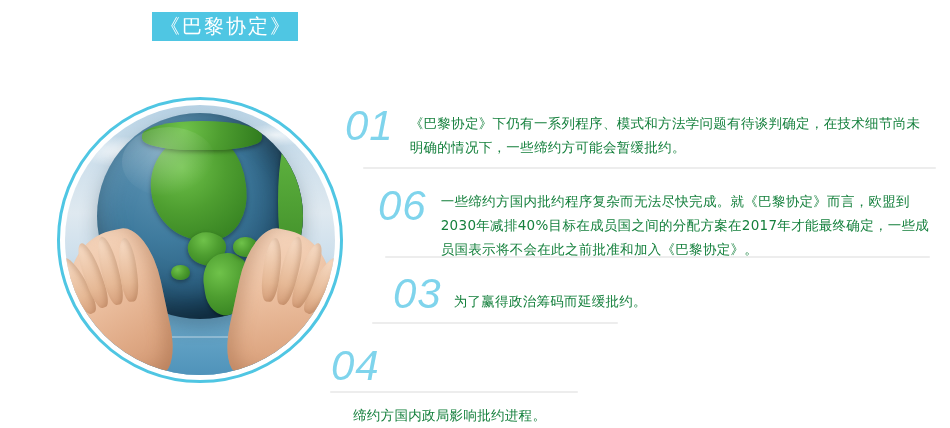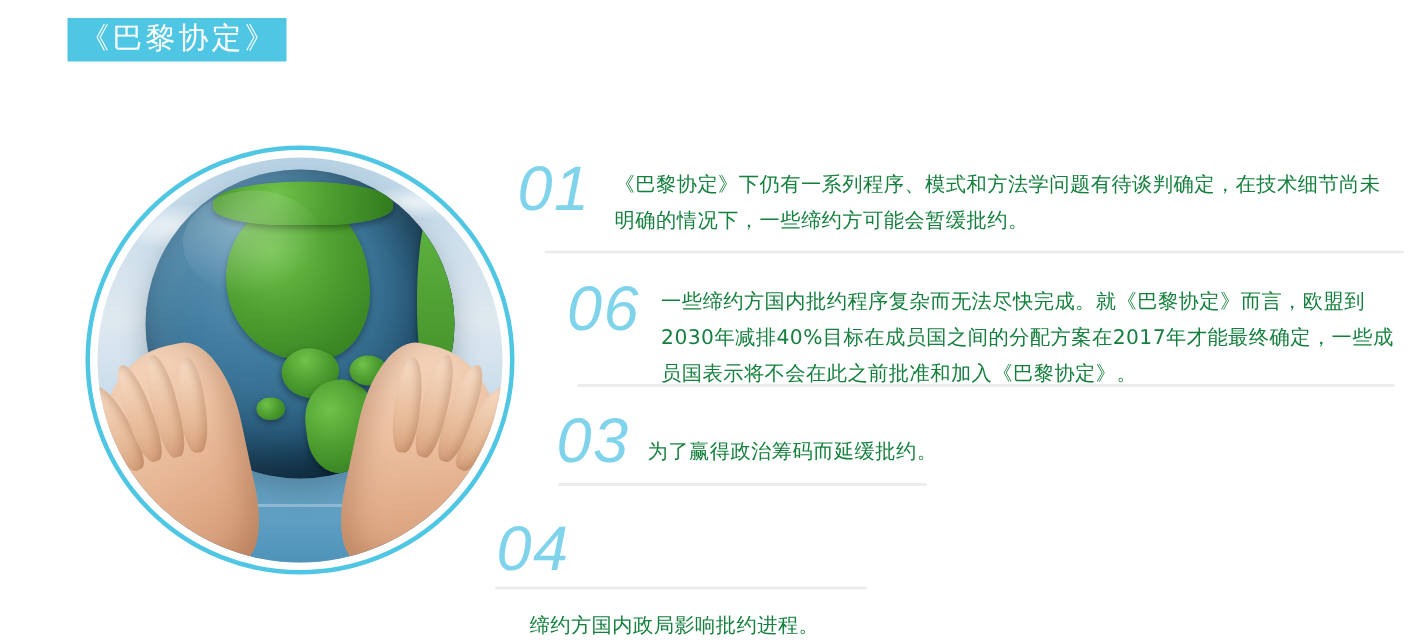--- a/index.html
+++ b/index.html
@@ -18,20 +18,21 @@
     background: #ffffff;
     overflow: hidden;
   }
 
   
   .header {
     position: absolute;
     left: 45px;
     top: 12px;
     width: 360px;
+    text-align: center;
   }
   .header-badge {
     display: inline-block;
     background: #4FC6E3;
     color: #ffffff;
     font-size: 20px;
     line-height: 29px;
     letter-spacing: 2px;
     padding: 0 6px 0 8px;
     font-weight: 400;
@@ -244,25 +245,25 @@
     font-family: "DejaVu Sans", "Liberation Sans", sans-serif;
   }
 
   
   #item-01 { left: 345px; top: 104px; }
   #item-01 .body { width: 523px; padding-left: 16px; padding-top: 7px; }
 
   #item-02 { left: 378px; top: 184px; }
   #item-02 .body { width: 490px; padding-left: 14px; padding-top: 5px; }
 
-  #item-03 { left: 371px; top: 272px; justify-content: space-between; }
+  #item-03 { left: 393px; top: 272px; justify-content: space-between; }
   #item-03 .body { padding-left: 12px; padding-top: 17px; white-space: nowrap; }
 
   #item-04 { left: 331px; top: 344px; flex-direction: column; }
-  #item-04 .body { padding-left: 22px; padding-top: 17px; white-space: nowrap; }
+  #item-04 .body { padding-left: 22px; padding-top: 17px; white-space: nowrap; font-family: Liberation Mono, monospace; }
 
   .divider {
     position: absolute;
     height: 2px;
     background: #ededed;
     border-radius: 1px;
   }
   #div-1 { left: 363px; top: 167px; width: 573px; }
   #div-2 { left: 385px; top: 256px; width: 545px; }
   #div-3 { left: 372px; top: 322px; width: 246px; }

